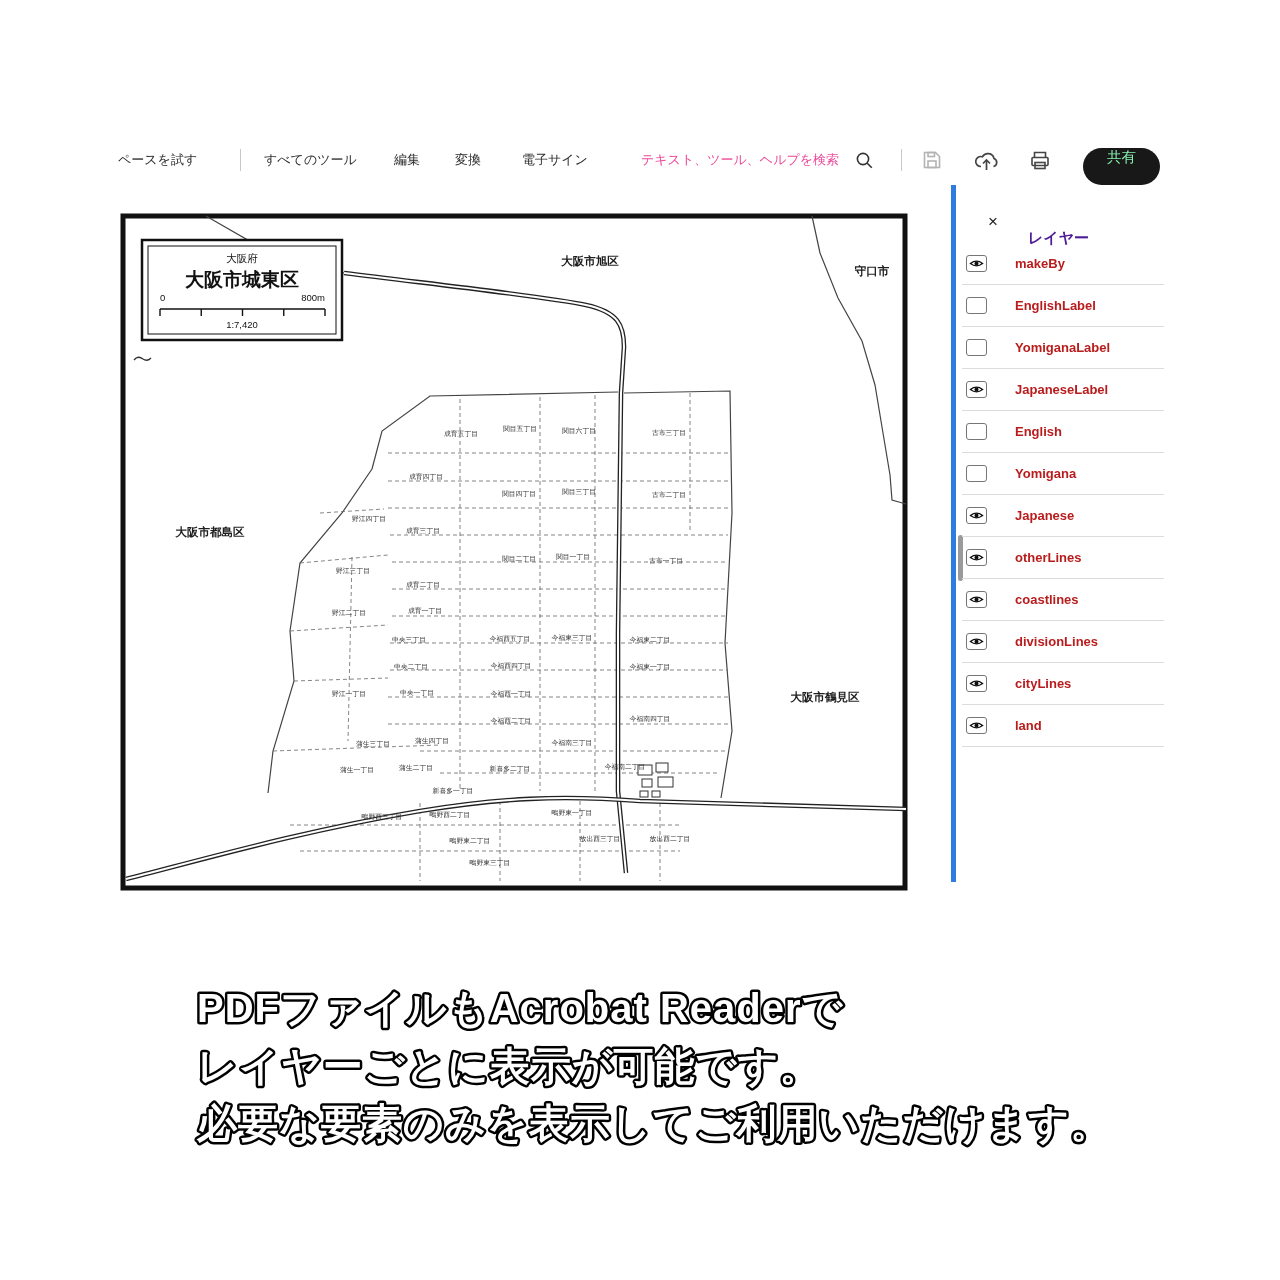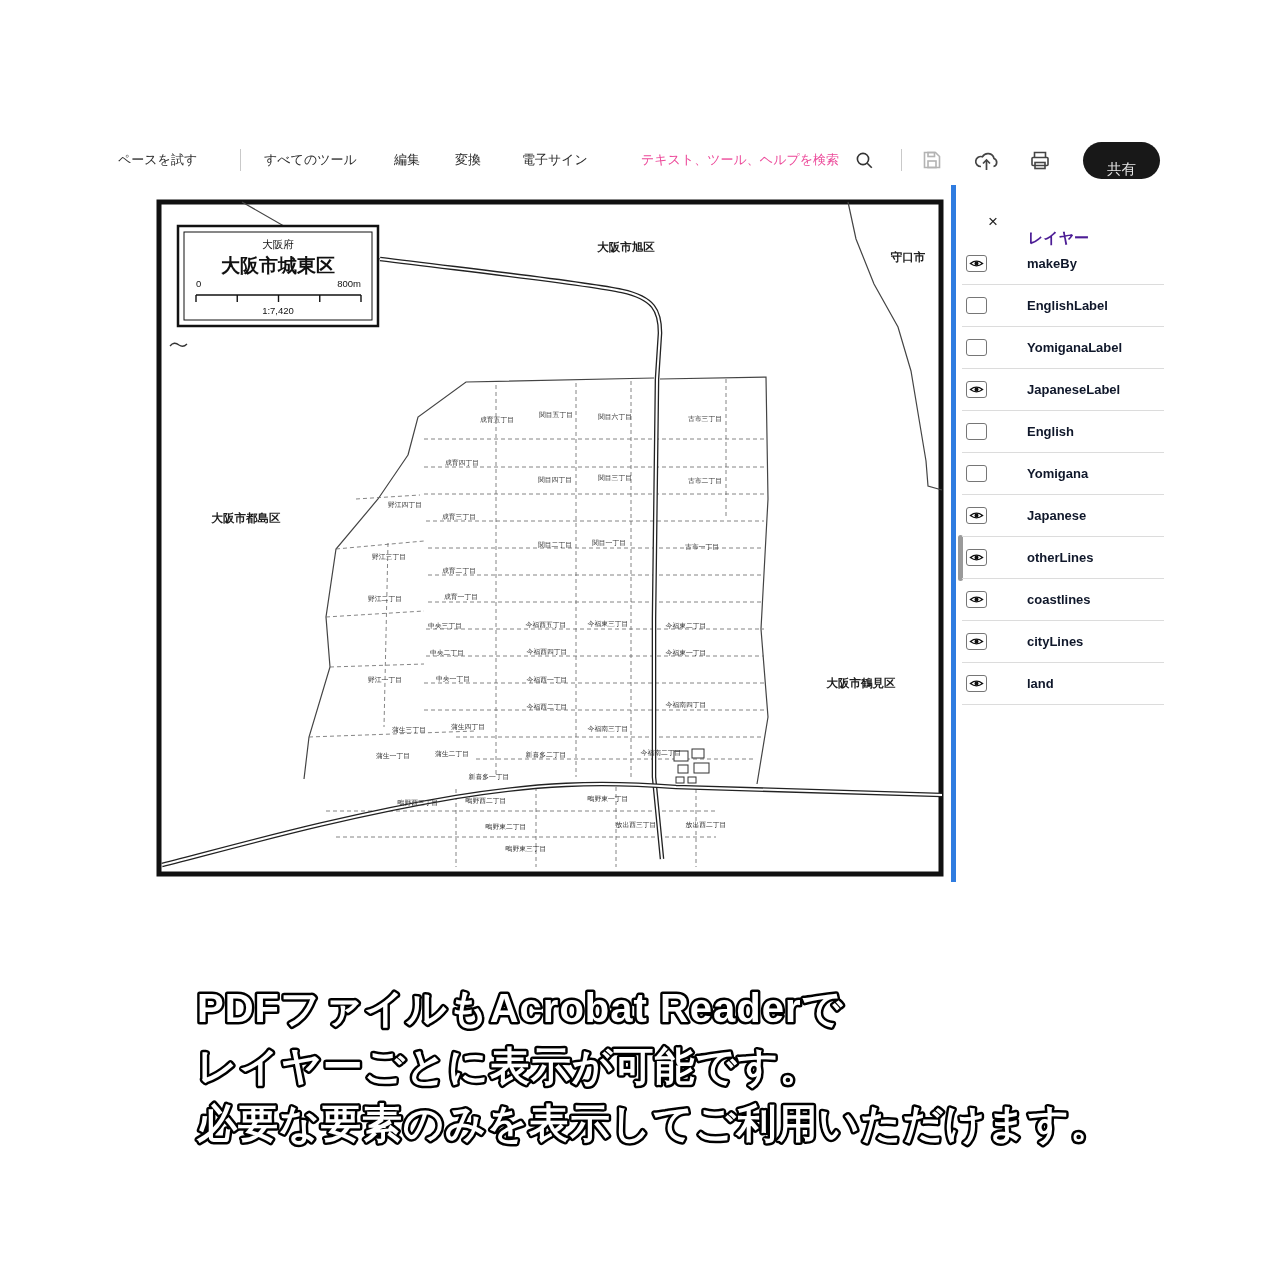--- a/index.html
+++ b/index.html
@@ -5,35 +5,35 @@
   html,body{margin:0;padding:0;}
   body{
     width:1280px;height:1280px;background:#ffffff;position:relative;overflow:hidden;
     font-family:"Liberation Sans",sans-serif;color:#2c2c2c;
   }
   
   #toolbar{position:absolute;left:0;top:140px;width:1280px;height:40px;}
   .tb-item{position:absolute;top:0;height:40px;display:flex;align-items:center;font-size:13px;color:#2c2c2c;white-space:nowrap;cursor:default;font-family:Liberation Mono, monospace;}
   .tb-divider{position:absolute;top:9px;width:1px;height:22px;background:#c9c9c9;}
   .tb-iconbtn{position:absolute;top:5px;width:32px;height:30px;display:flex;align-items:center;justify-content:center;border-radius:4px;}
-  #share-btn{position:absolute;left:1083px;top:2px;width:77px;height:37px;border-radius:19px;background:#181818;color:#e5e5e5;display:flex;align-items:flex-end;justify-content:center;font-size:14.5px;}
+  #share-btn{position:absolute;left:1083px;top:8px;width:77px;height:37px;border-radius:19px;background:#181818;color:#86efac;display:flex;align-items:flex-start;justify-content:center;font-size:14.5px;}
   
   #doc-scrollbar{position:absolute;left:951px;top:185px;width:5px;height:697px;background:#2f7ce0;}
   #panel-scroll-thumb{position:absolute;left:958px;top:535px;width:5px;height:46px;background:#9a9a9a;border-radius:3px;}
   
   #layers-panel{position:absolute;left:962px;top:205px;width:202px;}
   #panel-header{position:relative;height:38px;}
   #panel-close{position:absolute;left:26px;top:7px;font-size:17px;color:#222;}
   #panel-title{position:absolute;left:66px;top:24px;font-size:15px;font-weight:bold;color:#4c1d95;}
   .layer-row{height:42px;display:flex;align-items:center;border-bottom:1px solid #dcdcdc;padding-left:4px;box-sizing:border-box;}
   .layer-checkbox{width:19px;height:15px;border:1.5px solid #767676;border-radius:3px;display:flex;align-items:center;justify-content:center;background:#fff;flex:0 0 auto;}
-  .layer-label{margin-left:40px;font-weight:bold;font-size:13px;color:#0f172a;}
+  .layer-label{margin-left:28px;font-weight:bold;font-size:13px;color:#b91c1c;}
   .layer-label.selected{}
   
-  #map-wrap{position:absolute;left:120px;top:199px;width:648px;height:678px;margin-left:36px;}
+  #map-wrap{position:absolute;left:120px;top:213px;width:648px;height:678px;}
   .district-label{font-size:6.8px;fill:#333;font-family:"Liberation Sans",sans-serif;}
   .ward-label{font-size:11.5px;font-weight:bold;fill:#1d1d1d;font-family:"Liberation Sans",sans-serif;}
   .map-small{font-size:10.5px;fill:#111;font-family:"Liberation Sans",sans-serif;}
   .map-title{font-size:19px;font-weight:bold;fill:#111;font-family:"Liberation Sans",sans-serif;}
   .map-scale{font-size:9.5px;fill:#111;font-family:"Liberation Sans",sans-serif;}
   
   #caption-svg{position:absolute;left:185px;top:970px;}
   .caption-line{
     font-family:"Liberation Sans",sans-serif;font-size:40px;font-weight:bold;letter-spacing:1px;
     fill:#ffffff;stroke:#000000;stroke-width:5px;paint-order:stroke;stroke-linejoin:round;
@@ -267,20 +267,29 @@
         </span>
         <span class="layer-label">coastlines</span>
       </div>
       <div class="layer-row">
         <span class="layer-checkbox">
           <svg width="15" height="11" viewBox="0 0 16 11">
             <path d="M1.5 5.5 Q8 0.5 14.5 5.5 Q8 10.5 1.5 5.5 Z" fill="none" stroke="#111" stroke-width="1.4"></path>
             <circle cx="8" cy="5.5" r="2.1" fill="#111"></circle>
           </svg>
         </span>
+        <span class="layer-label">divisionLines</span>
+      </div>
+      <div class="layer-row">
+        <span class="layer-checkbox">
+          <svg width="15" height="11" viewBox="0 0 16 11">
+            <path d="M1.5 5.5 Q8 0.5 14.5 5.5 Q8 10.5 1.5 5.5 Z" fill="none" stroke="#111" stroke-width="1.4"></path>
+            <circle cx="8" cy="5.5" r="2.1" fill="#111"></circle>
+          </svg>
+        </span>
         <span class="layer-label">cityLines</span>
       </div>
       <div class="layer-row">
         <span class="layer-checkbox">
           <svg width="15" height="11" viewBox="0 0 16 11">
             <path d="M1.5 5.5 Q8 0.5 14.5 5.5 Q8 10.5 1.5 5.5 Z" fill="none" stroke="#111" stroke-width="1.4"></path>
             <circle cx="8" cy="5.5" r="2.1" fill="#111"></circle>
           </svg>
         </span>
         <span class="layer-label">land</span>

